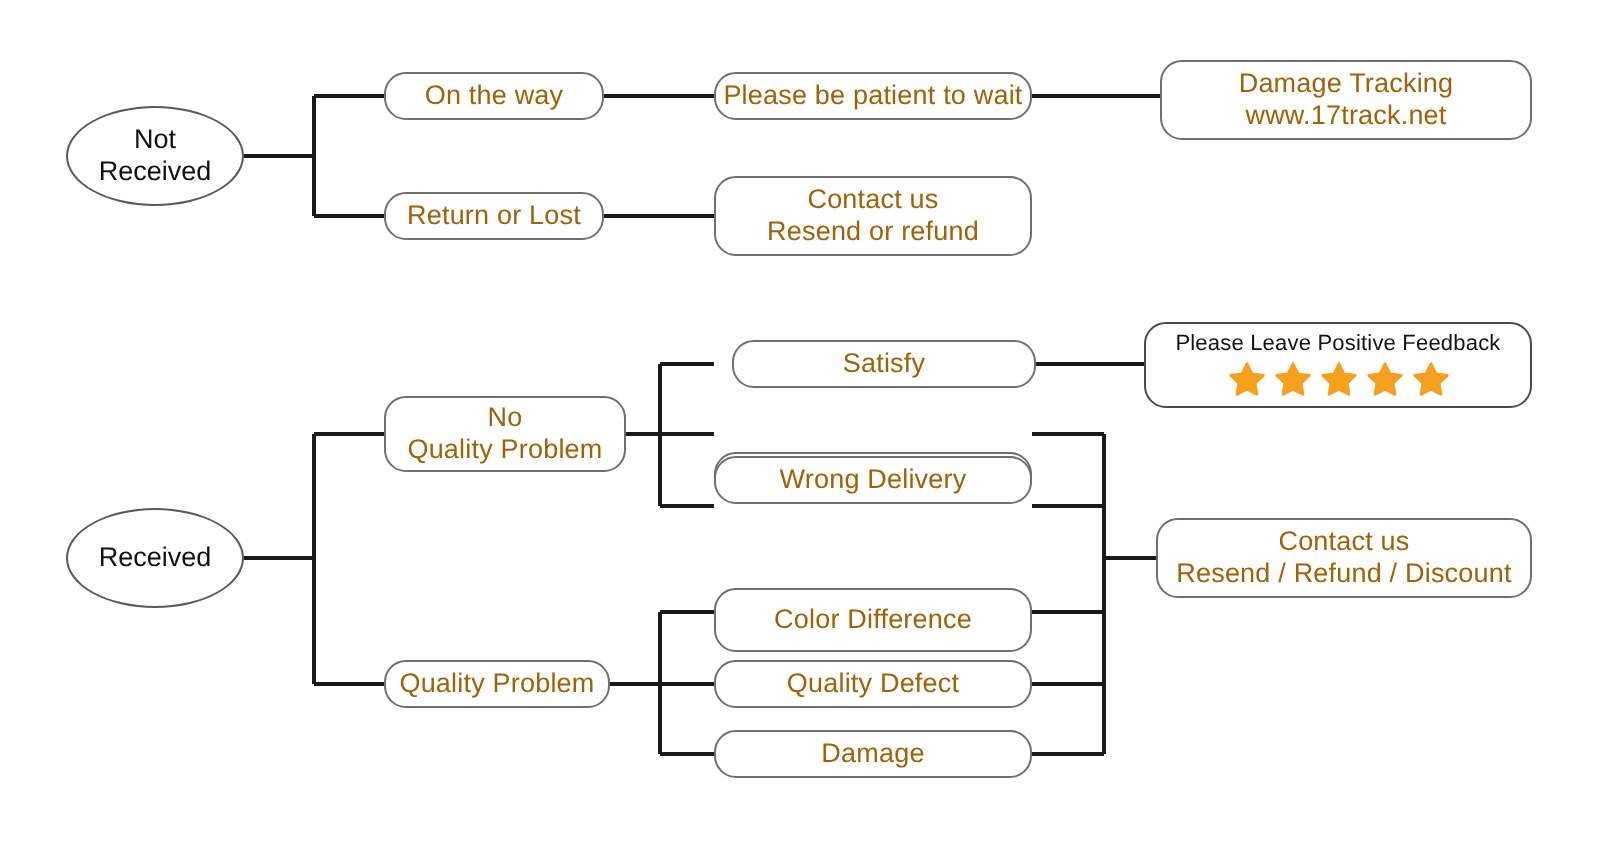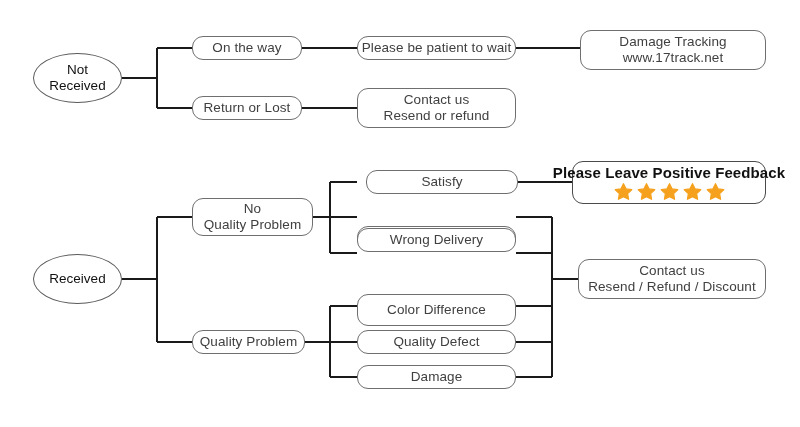--- a/index.html
+++ b/index.html
@@ -27,21 +27,21 @@
     position: absolute;
     box-sizing: border-box;
     display: flex;
     flex-direction: column;
     align-items: center;
     justify-content: center;
     text-align: center;
     background: #ffffff;
     border: 1px solid #6f6f6f;
     border-radius: 11px;
-    color: #404040;
+    color: #a16207;
     font-size: 13.5px;
     line-height: 1.18;
     letter-spacing: 0.1px;
     white-space: nowrap;
     z-index: 2;
   }
   .node .ln { display: block; }
   .ellipse {
     position: absolute;
     box-sizing: border-box;
@@ -66,22 +66,22 @@
     border: 1px solid #4a4a4a;
     border-radius: 11px;
     z-index: 2;
     display: flex;
     flex-direction: column;
     align-items: center;
     justify-content: center;
     padding-top: 1px;
   }
   .feedback .fb-text {
-    font-size: 15px;
-    font-weight: bold;
+    font-size: 11px;
+    font-weight: normal;
     color: #111111;
     letter-spacing: 0.1px;
     white-space: nowrap;
     line-height: 1;
     margin-bottom: 2px;
   }
   .stars {
     display: flex;
     gap: 4px;
     align-items: center;

